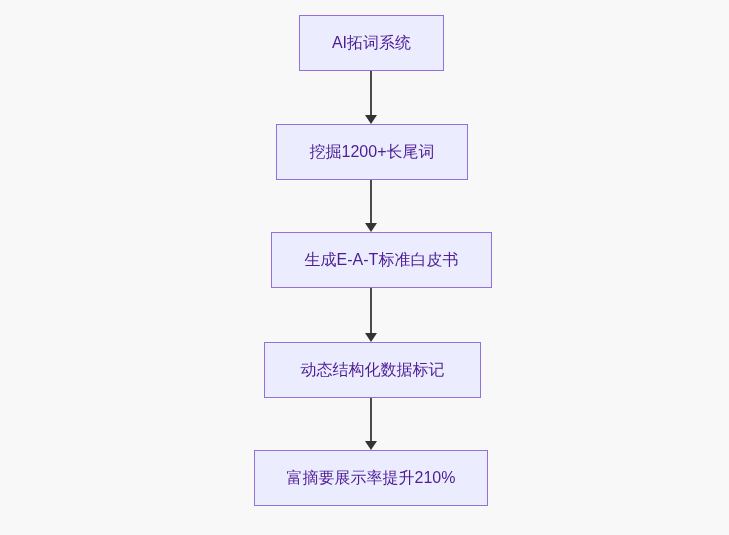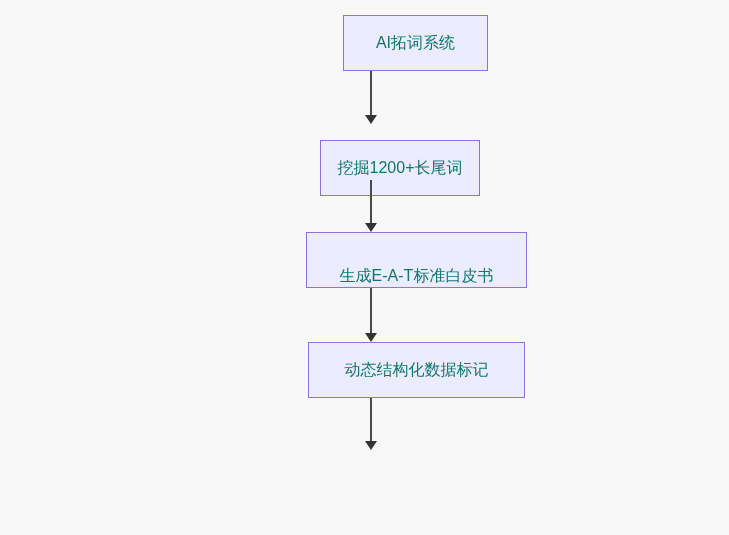--- a/index.html
+++ b/index.html
@@ -19,33 +19,32 @@
     left: 0;
     top: 0;
     width: 729px;
     height: 535px;
   }
   .flow-node {
     position: absolute;
     box-sizing: border-box;
     background: #ececff;
     border: 1px solid #9370db;
-    color: #0f766e;
+    color: #4c1d95;
     font-size: 16px;
     display: flex;
     align-items: center;
     justify-content: center;
     text-align: center;
     white-space: nowrap;
     height: 56px;
-    margin-left: 44px;
   }
   .flow-node.n1 { left: 299px; top: 15px;  width: 145px; }
-  .flow-node.n2 { left: 276px; top: 140px; width: 160px; text-align: center; }
-  .flow-node.n3 { left: 262px; top: 232px; width: 221px; align-items: flex-end; }
+  .flow-node.n2 { left: 276px; top: 124px; width: 192px; text-align: center; }
+  .flow-node.n3 { left: 271px; top: 232px; width: 221px; }
   .flow-node.n4 { left: 264px; top: 342px; width: 217px; text-align: center; }
   .flow-node.n5 { left: 254px; top: 450px; width: 234px; }
 
   .flow-edge {
     position: absolute;
     left: 370px;
     width: 2px;
     background: #4a4a4a;
   }
   .flow-edge.e1 { top: 71px;  height: 45px; }
@@ -93,14 +92,17 @@
   <div class="flow-edge e3"></div>
   <div class="arrowhead a3"></div>
 
   <div class="flow-node n4">
     <span>动态结构化数据标记</span>
   </div>
 
   <div class="flow-edge e4"></div>
   <div class="arrowhead a4"></div>
 
+  <div class="flow-node n5">
+    <span>富摘要展示率提升210%</span>
+  </div>
 
 </div>
 
 </body></html>

